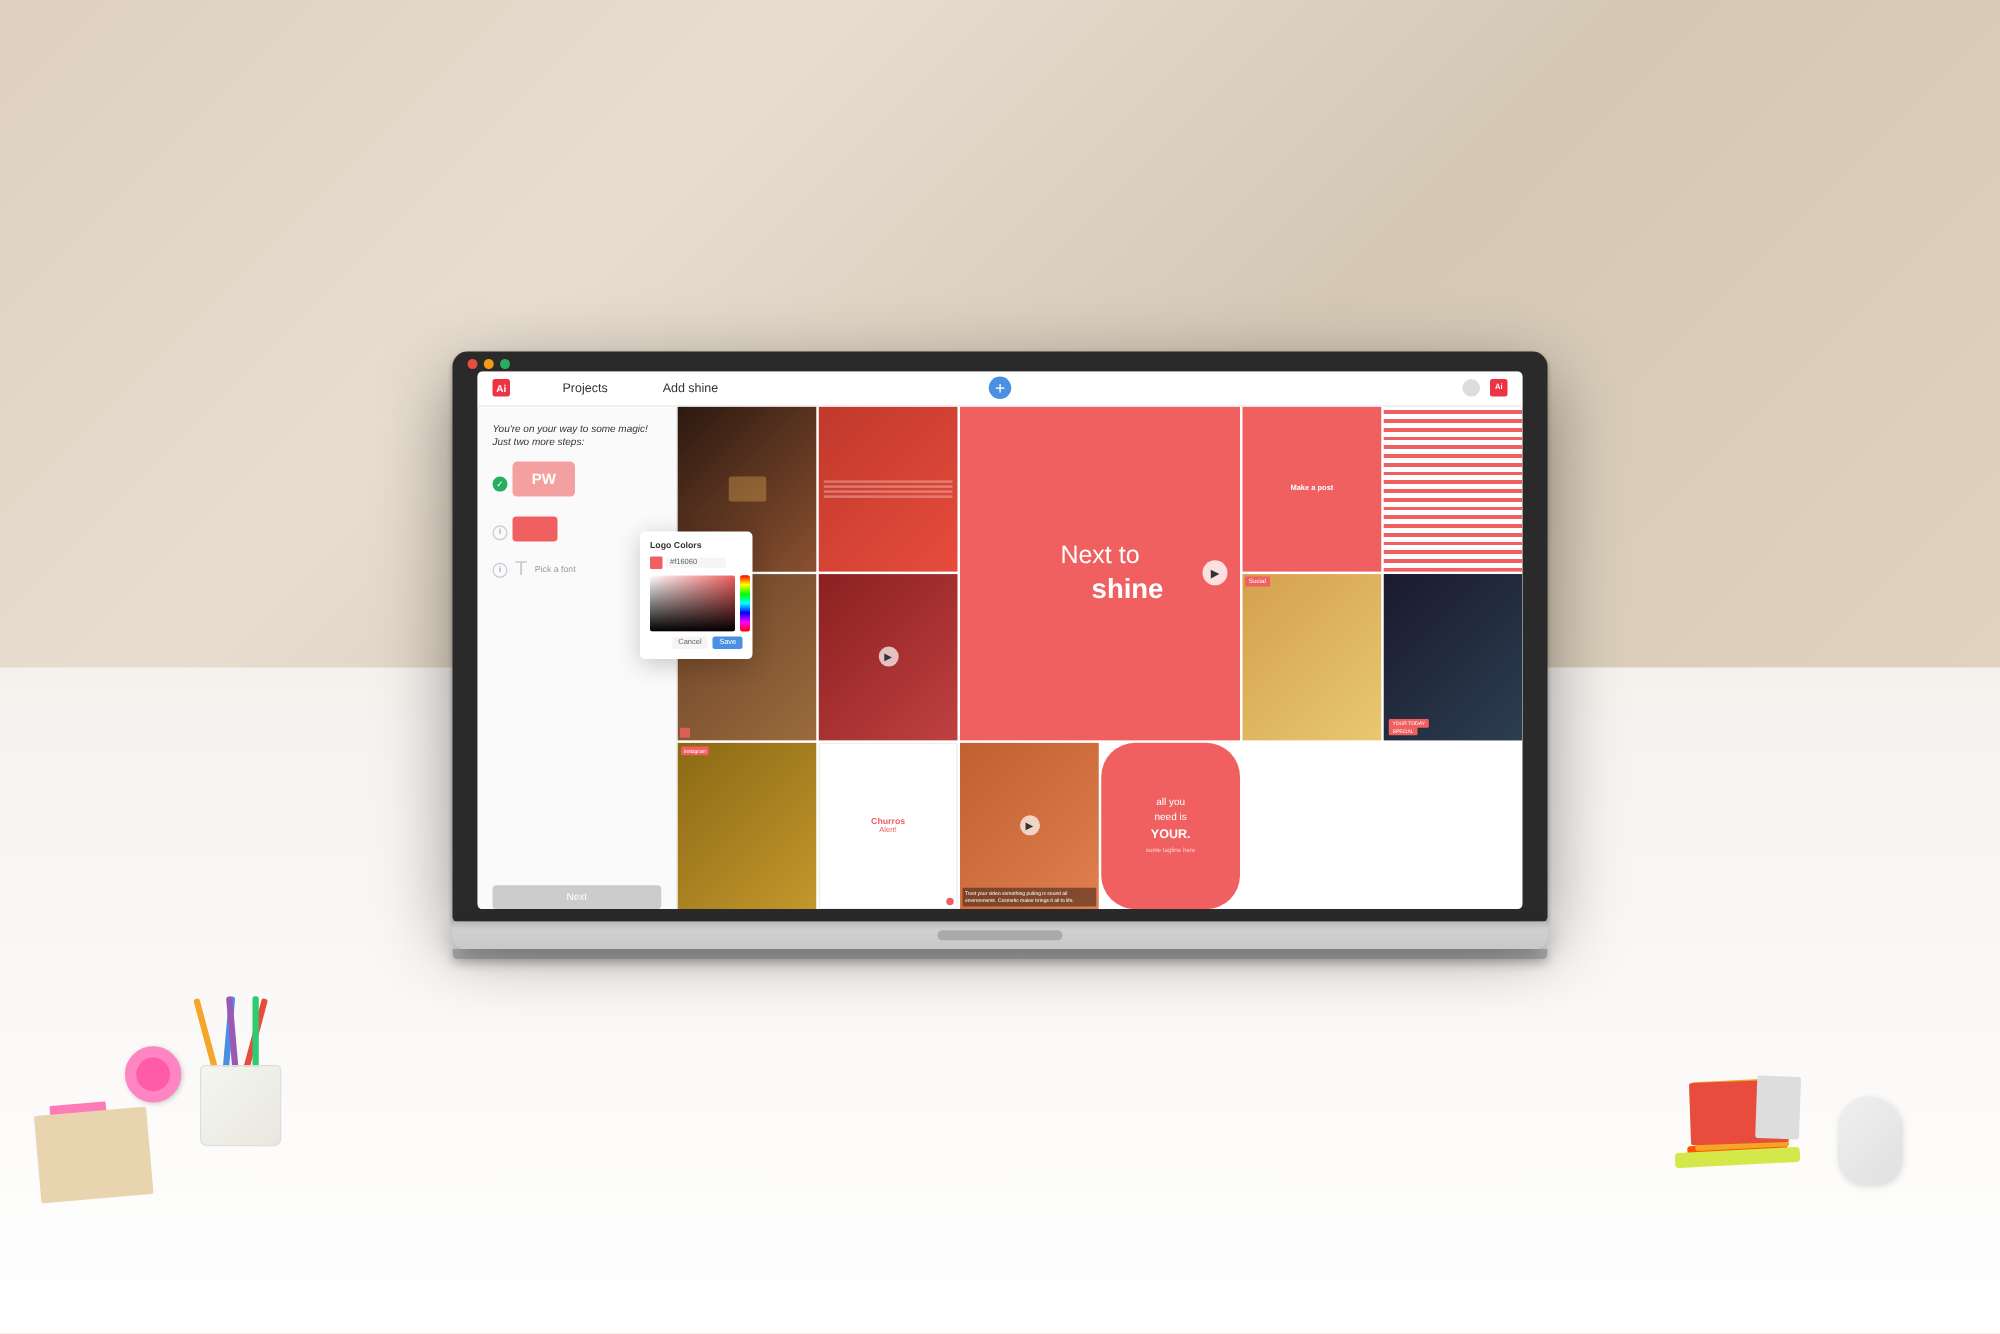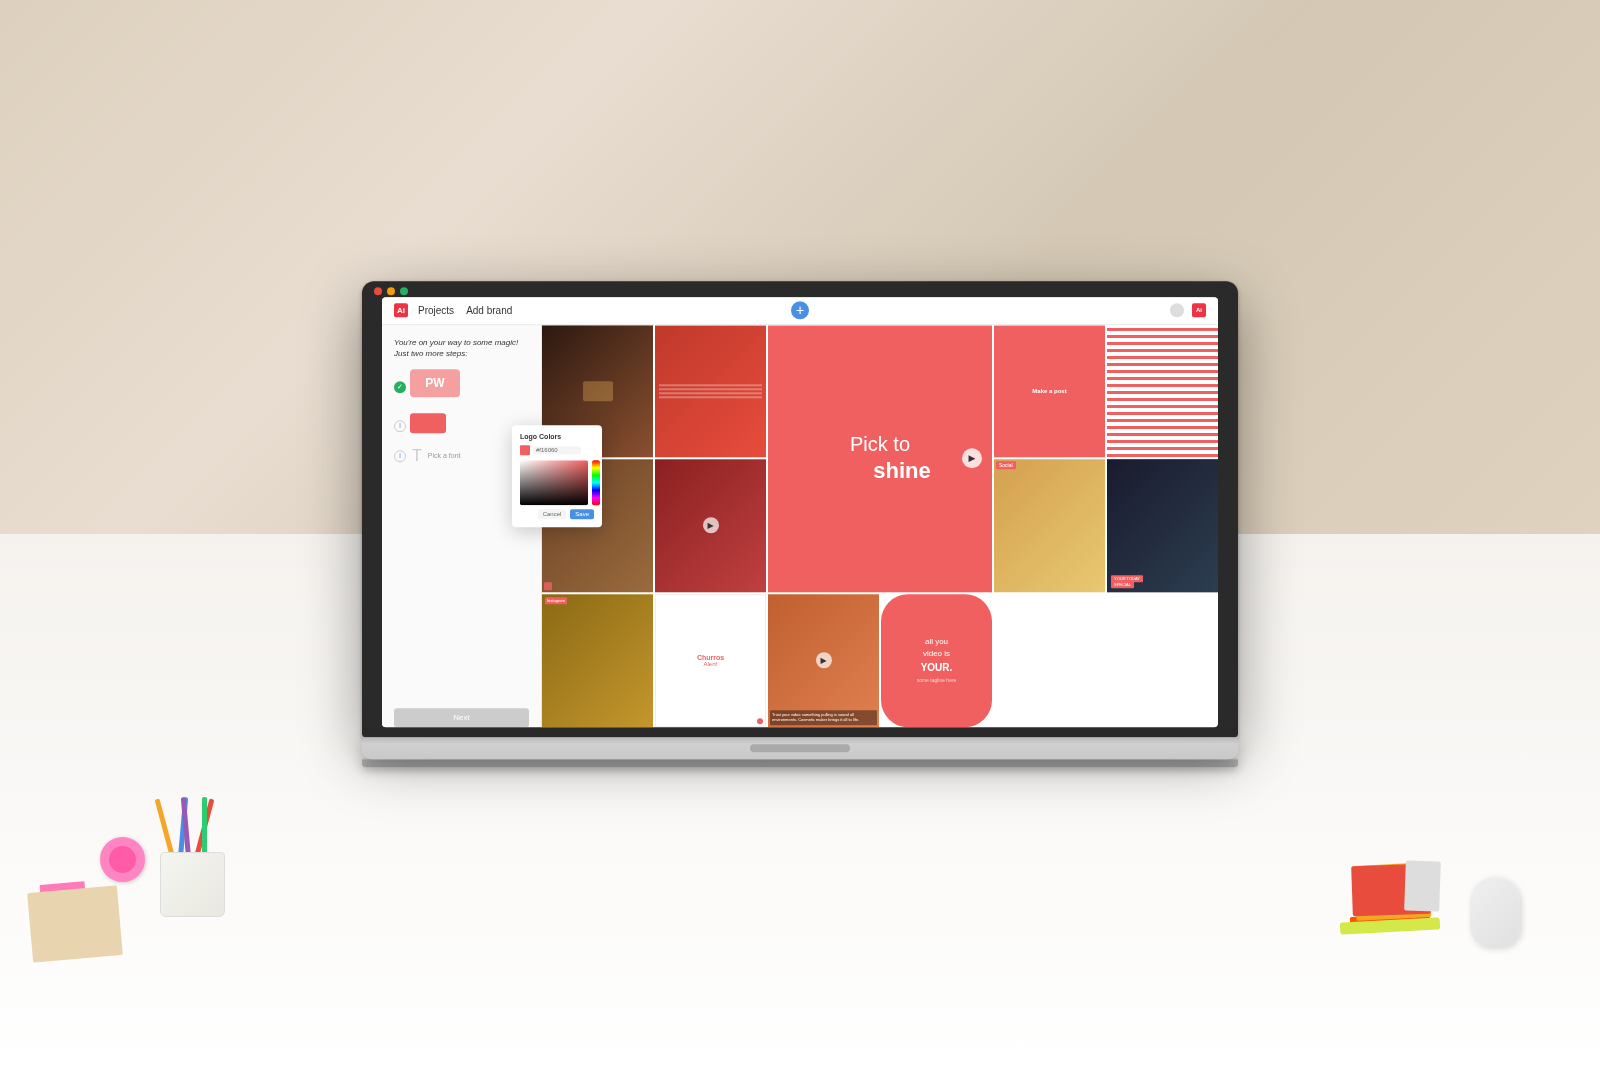--- a/index.html
+++ b/index.html
@@ -103,21 +103,21 @@
       color: white;
       font-size: 8px;
       font-weight: bold;
     }
     .topbar-nav {
       display: flex;
       gap: 12px;
       font-size: 10px;
       color: #333;
     }
-    .topbar-nav span { cursor: pointer; }
+    .topbar-nav span { cursor: pointer; margin-left: 32px; }
     .topbar-center {
       position: absolute;
       left: 50%;
       transform: translateX(-50%);
     }
     .add-btn {
       width: 18px;
       height: 18px;
       background: #4a90e2;
       border-radius: 50%;
@@ -577,21 +577,21 @@
       <div class="traffic-light tl-green"></div>
     </div>
 
     <div class="laptop-screen-inner">
       <div class="app-ui">
 
         <div class="topbar">
           <div class="topbar-logo">Ai</div>
           <div class="topbar-nav">
             <span>Projects</span>
-            <span>Add brand</span>
+            <span>Add shine</span>
           </div>
           <div class="topbar-center">
             <div class="add-btn">+</div>
           </div>
           <div class="topbar-right">
             <div class="avatar-icon"></div>
             <div class="adobe-icon" style="font-size:6px;">Ai</div>
           </div>
         </div>
 
@@ -647,21 +647,21 @@
               <div style="position:absolute;inset:0;display:flex;flex-direction:column;gap:2px;padding:4px; justify-content:center;">
                 <div style="height:2px;background:rgba(255,255,255,0.3);"></div>
                 <div style="height:2px;background:rgba(255,255,255,0.3);"></div>
                 <div style="height:2px;background:rgba(255,255,255,0.3);"></div>
                 <div style="height:2px;background:rgba(255,255,255,0.3);"></div>
               </div>
             </div>
 
             <div class="gallery-item gallery-featured" style="grid-column: span 2; grid-row: span 2;">
               <div class="featured-text">
-                <span>Pick to</span><br>
+                <span>Next to</span><br>
                 <strong style="font-size:22px;margin-left:44px;">shine</strong>
               </div>
               <div class="play-btn" style="position:absolute; bottom:20px; right:20px; width:20px;height:20px; background:rgba(255,255,255,0.8); border-radius:50%; display:flex; align-items:center; justify-content:center; font-size:9px;">▶</div>
             </div>
 
             <div class="gallery-item coral-card">
               <span style="font-size:6px; color:white; font-weight:600;">Make a post</span>
             </div>
 
             <div class="gallery-item" style="background: repeating-linear-gradient(0deg, #f06060 0px, #f06060 3px, #fff 3px, #fff 7px);"></div>
@@ -700,21 +700,21 @@
             <div class="gallery-item" style="background: linear-gradient(135deg, #c06030 0%, #e08050 100%); position:relative;">
               <div class="video-overlay">
                 <div class="play-circle">▶</div>
               </div>
               <div style="position:absolute; bottom:2px; left:2px; right:2px; font-size:4px; color:white; line-height:1.3; background:rgba(0,0,0,0.4); padding:2px; border-radius:1px;">Trust your video something pulling is sound all environments. Cosmetic maker brings it all to life.</div>
             </div>
 
             <div class="gallery-item love-card" style="grid-column: span 1; border-radius: 27px;">
               <div style="color:white; text-align:center; line-height:1.5;">
                 <div style="font-size:8px; font-weight:300;">all you</div>
-                <div style="font-size:8px; font-weight:300;">video is</div>
+                <div style="font-size:8px; font-weight:300;">need is</div>
                 <div style="font-size:10px; font-weight:700;">YOUR.</div>
                 <div style="font-size:5px; margin-top:2px; color:rgba(255,255,255,0.7);">some tagline here</div>
               </div>
             </div>
 
           </div>
         </div>
       </div>
     </div>
   </div>

